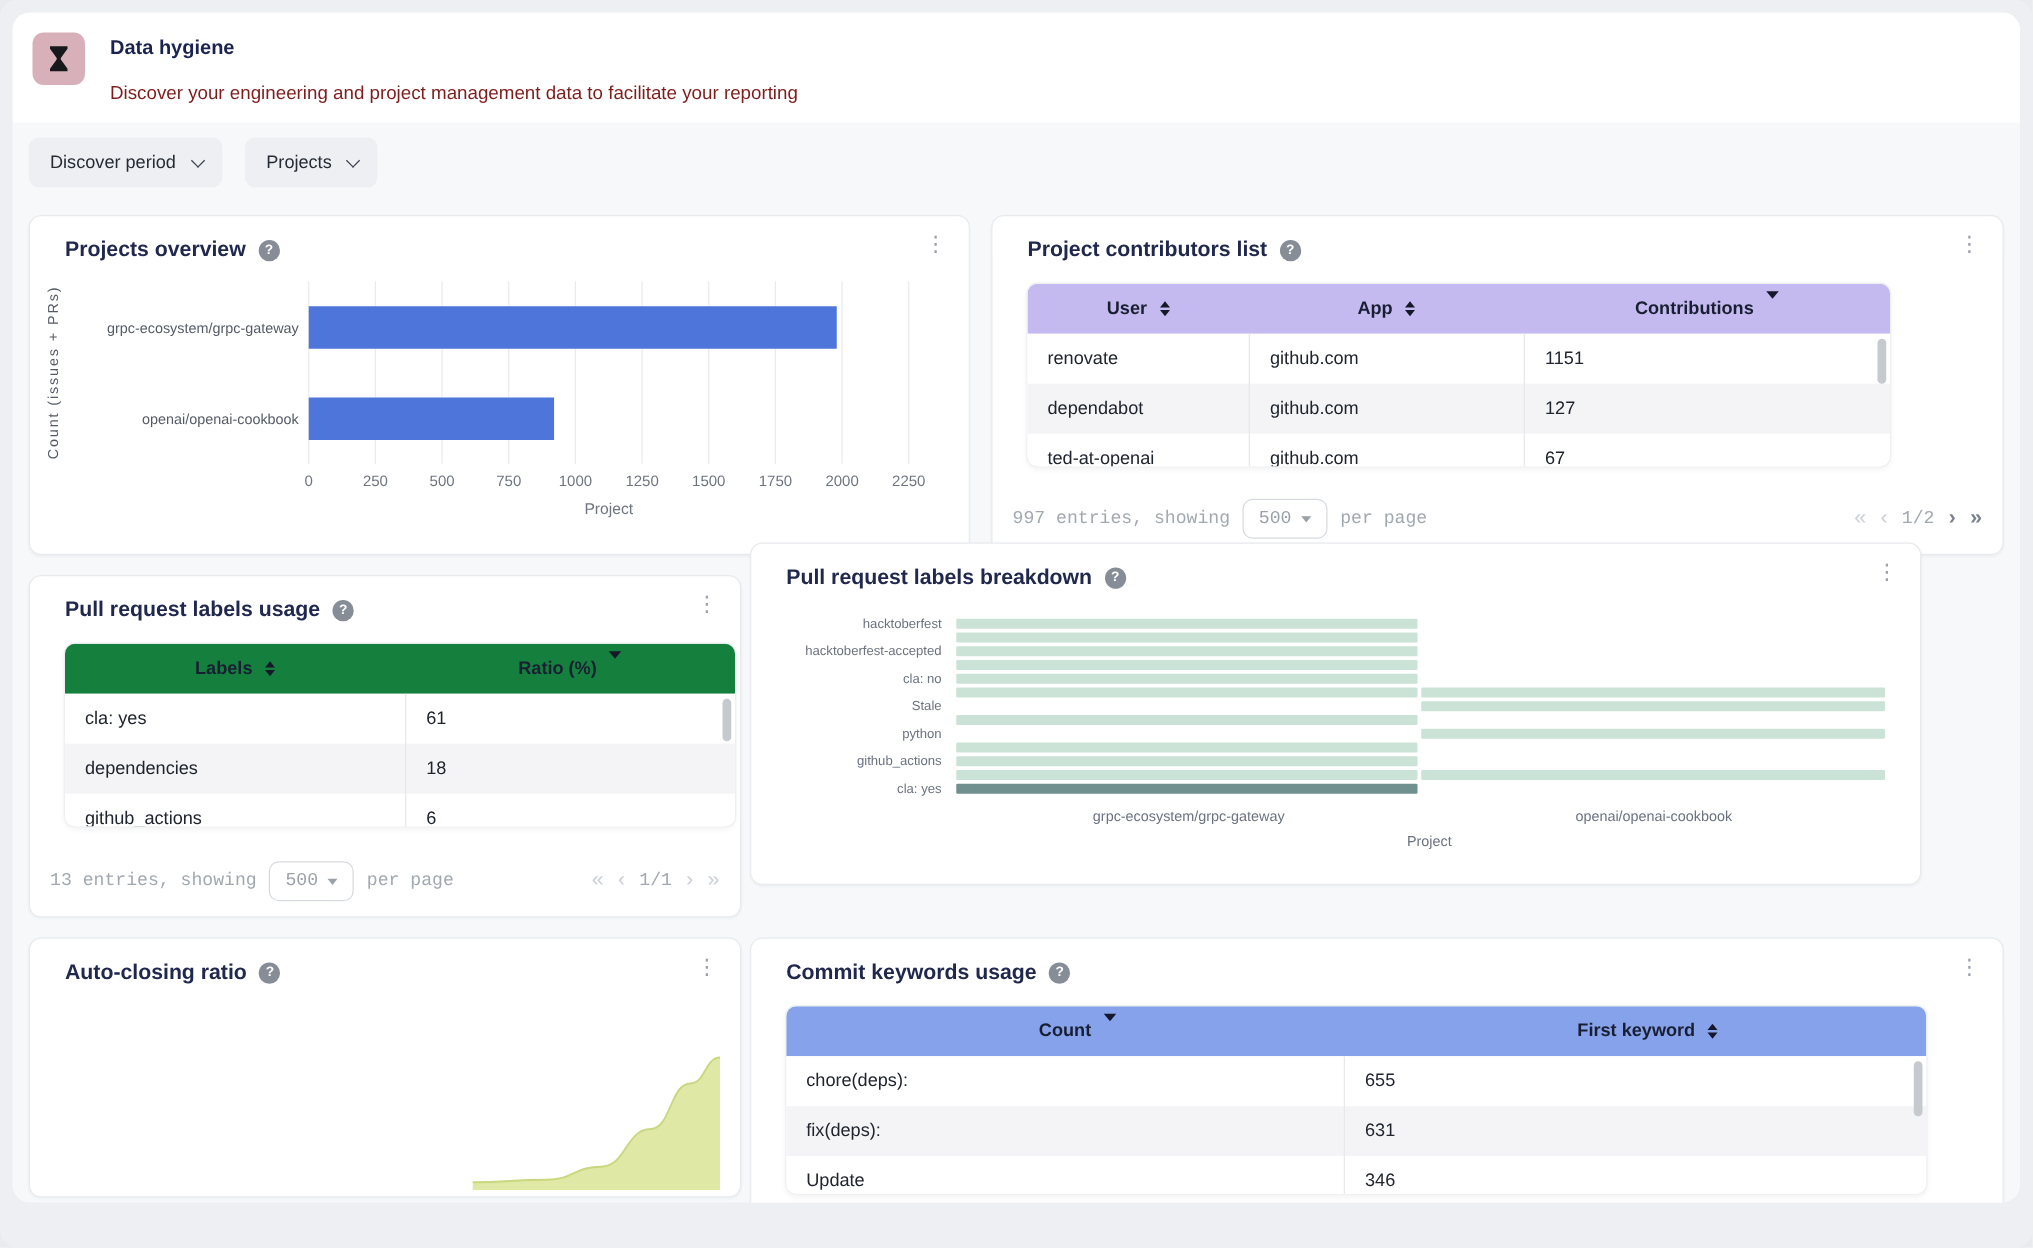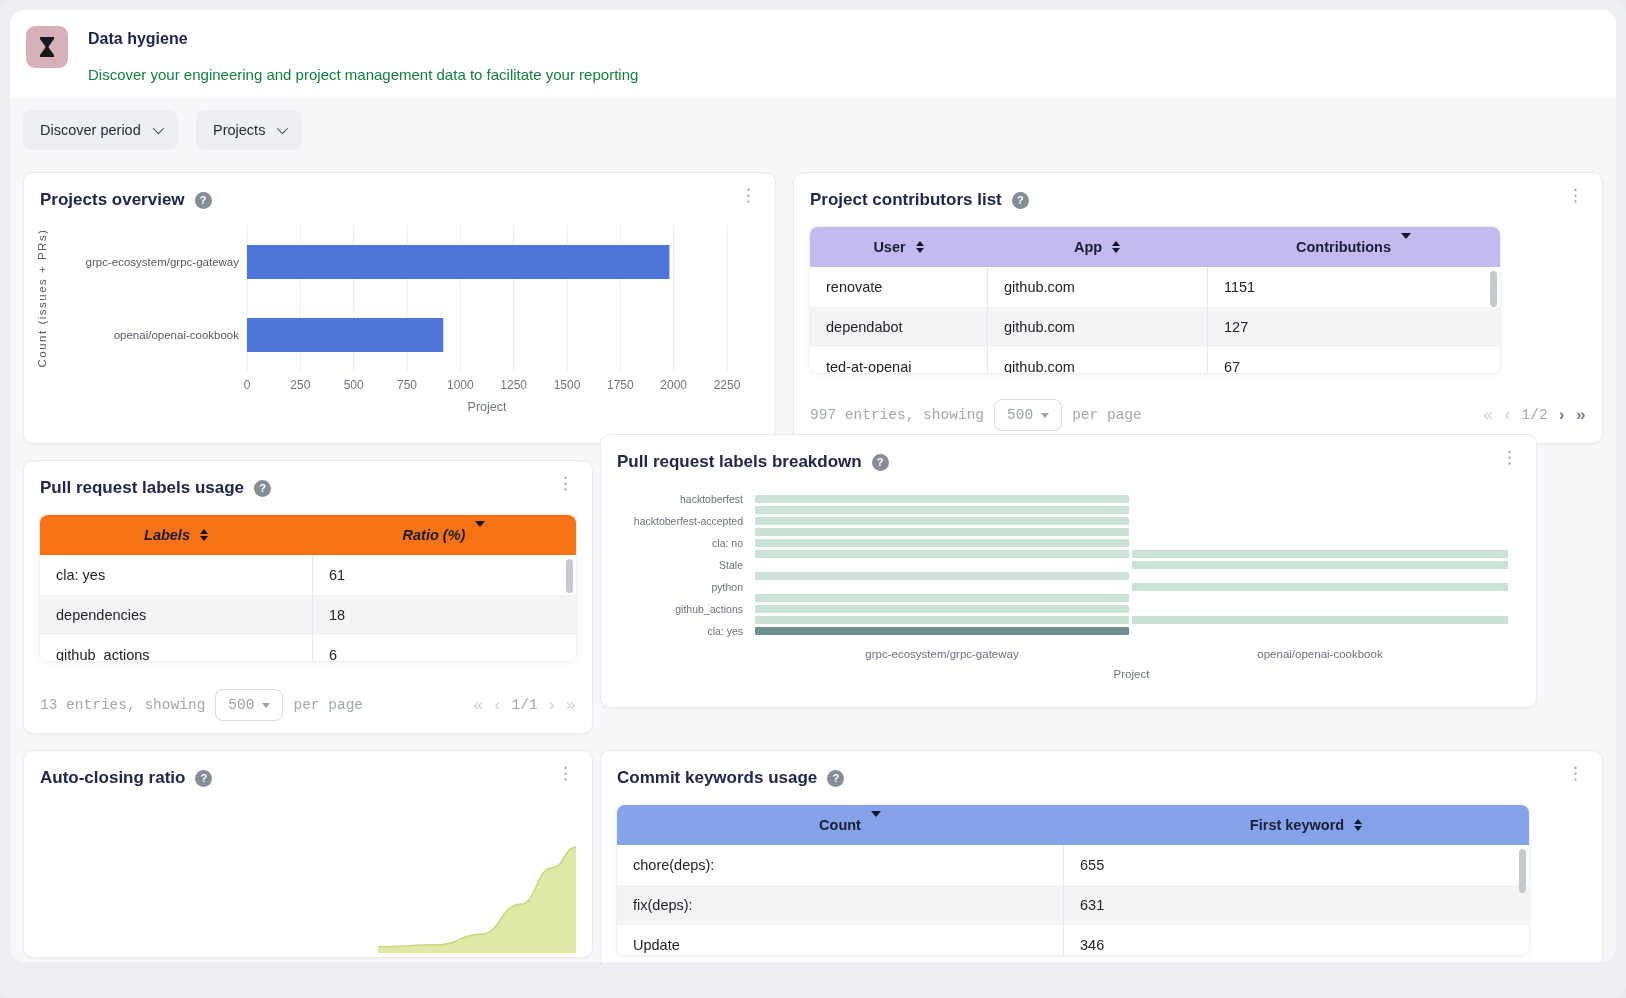--- a/index.html
+++ b/index.html
@@ -2,26 +2,26 @@
 <html><head>
 <meta charset="utf-8">
 <style>
   html,body{margin:0;padding:0;background:#e9ebee;font-family:"Liberation Sans",sans-serif;}
   .stage{position:relative;width:1626px;height:998px;background:#edeff2;overflow:hidden;border-radius:14px;}
   .page{position:absolute;left:10px;top:10px;width:1606px;height:952px;background:#f7f8fa;border-radius:14px;overflow:hidden;}
   
   .hd{position:absolute;left:0;top:0;width:100%;height:88px;background:#ffffff;}
   .app-icon{position:absolute;left:16px;top:16px;width:42px;height:42px;border-radius:9px;background:#d8b0b9;display:flex;align-items:center;justify-content:center;}
   .hd-title{position:absolute;left:78px;top:20px;font-size:16px;font-weight:700;color:#1b2350;}
-  .hd-sub{position:absolute;left:78px;top:56px;font-size:15px;color:#15803d;}
+  .hd-sub{position:absolute;left:78px;top:56px;font-size:15px;color:#7f1d1d;}
   
   .chip{position:absolute;top:100px;height:40px;display:inline-flex;align-items:center;gap:12px;padding:0 17px;background:#edeff2;border-radius:8px;font-size:14.5px;color:#262b35;cursor:pointer;}
   .chev{width:7px;height:7px;border-right:1.8px solid #3c4250;border-bottom:1.8px solid #3c4250;transform:rotate(45deg) translateY(-2px);}
   
-  .panel{position:absolute;background:#fff;border:1px solid #e8eaee;border-radius:10px;box-shadow:0 1px 2px rgba(16,24,40,.04);padding:14px 16px;box-sizing:border-box;overflow:hidden;}
+  .panel{position:absolute;background:#fff;border:1px solid #e8eaee;border-radius:10px;box-shadow:0 1px 2px rgba(16,24,40,.04);padding:14px 28px;box-sizing:border-box;overflow:hidden;}
   .p-head{display:flex;align-items:center;gap:10px;height:26px;}
   .p-title{font-size:17px;font-weight:700;color:#20284e;}
   .q-icon{width:17px;height:17px;border-radius:50%;background:#868d97;color:#fff;font-size:11px;font-weight:700;line-height:17px;text-align:center;flex:0 0 auto;}
   .dots{position:absolute;right:12px;top:12px;color:#98a0ab;font-size:17px;line-height:17px;letter-spacing:0;cursor:pointer;padding:2px 6px;}
   
   .tbl{position:relative;margin-top:14px;border-radius:8px;overflow:hidden;background:#fff;box-shadow:0 0 0 1px #eef0f2,0 2px 6px rgba(0,0,0,.06);}
   .t-head{display:flex;height:40px;text-align:center;}
   .t-hcell{display:flex;align-items:center;justify-content:center;gap:10px;font-size:14.5px;font-weight:600;color:#191f33;box-sizing:border-box;cursor:pointer;}
   .t-row{display:flex;height:40px;background:#fff;}
   .t-row.alt{background:#f4f4f6;}
@@ -175,21 +175,21 @@
       </div>
     </section>
 
     <section class="panel" style="left:13px;top:450px;width:570px;height:274px;">
       <div class="p-head">
         <span class="p-title">Pull request labels usage</span>
         <span class="q-icon">?</span>
       </div>
       <span class="dots">⋮</span>
       <div class="tbl" style="width:536px;height:146px;">
-          <div class="t-head" style="background: #f97316; font-style: italic;">
+          <div class="t-head" style="background: #15803d;">
             <div class="t-hcell" style="width: 272px;">
               <span>Labels</span>
               <span class="sort-ud">
                 <span class="tri up"></span>
                 <span class="tri dn"></span>
               </span>
             </div>
             <div class="t-hcell" style="width: 264px;">
               <span>Ratio (%)</span>
               <span><span class="tri dn big"></span></span>

